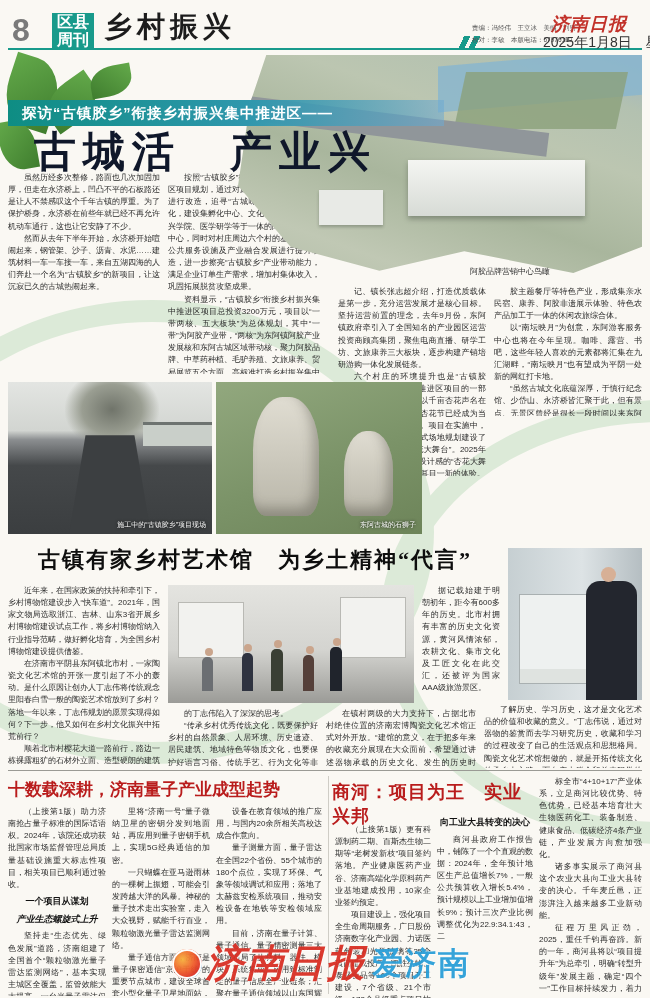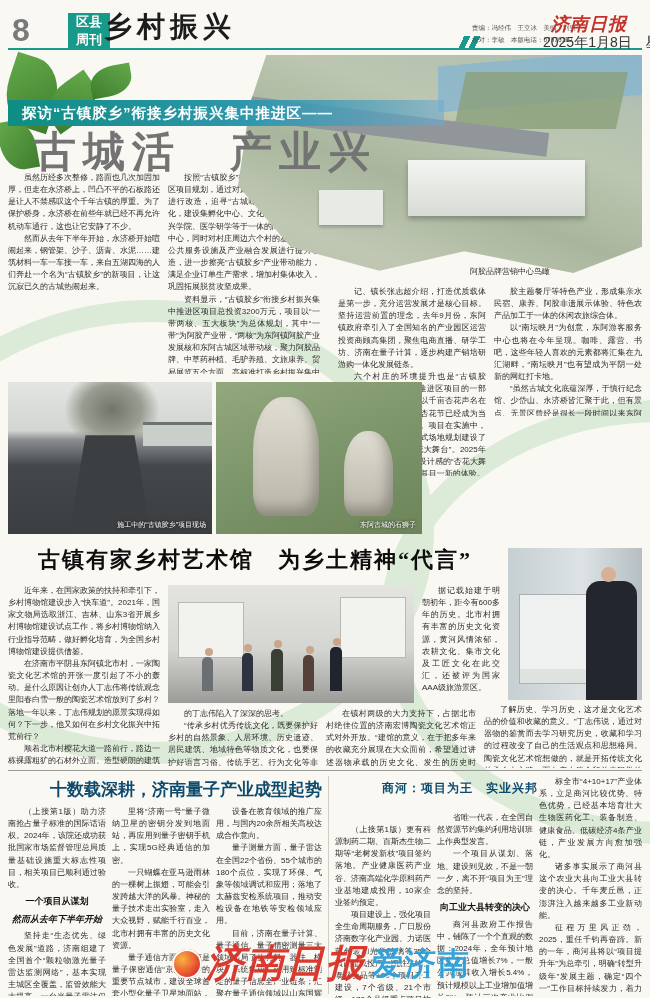--- a/index.html
+++ b/index.html
@@ -1,21 +1,21 @@
 <!DOCTYPE html>
 <html><head>
 <meta charset="utf-8">
 <style>
   html,body{margin:0;padding:0;background:#e8e6e0;}
   #paper{position:relative;width:650px;height:998px;margin:0 auto;background:#faf8f3;
          font-family:"Liberation Sans",sans-serif;color:#2a2a2a;overflow:hidden;}
   
   #page-num{position:absolute;left:12px;top:12px;font-size:32px;font-weight:700;color:#7a7a7a;}
-  #section-box{position:absolute;left:68px;top:13px;width:42px;height:36px;background:#189a8b;
-               color:#fff;font-size:13px;font-weight:700;text-align:center;line-height:18px;}
+  #section-box{position:absolute;left:52px;top:13px;width:42px;height:36px;background:#189a8b;
+               color:#fff;font-size:16px;font-weight:700;text-align:center;line-height:18px;}
   #section-title{position:absolute;left:104px;top:8px;font-size:28px;font-weight:900;
                  font-family:Liberation Sans, sans-serif;color:#1c1c1c;letter-spacing:5px;}
   #header-rule{position:absolute;left:8px;top:48px;width:634px;height:2px;background:#189a8b;}
   #header-slash{position:absolute;left:452px;top:36px;width:34px;height:14px;background:
      linear-gradient(115deg,transparent 30%,#189a8b 30%,#189a8b 45%,transparent 45%,transparent 55%,#189a8b 55%,#189a8b 70%,transparent 70%);}
   #staff{position:absolute;left:472px;top:22px;font-size:6.5px;color:#555;line-height:1.9;white-space:nowrap;}
   #masthead{position:absolute;left:551px;top:12px;font-size:18px;font-weight:900;font-style:italic;
             font-family:"Liberation Serif",serif;color:#c2322a;letter-spacing:1px;}
   #issue-date{position:absolute;left:543px;top:34px;font-size:14px;color:#333;white-space:nowrap;}
   
@@ -54,30 +54,30 @@
   .figure .head{position:absolute;left:22%;top:-9px;width:8px;height:8px;border-radius:50%;background:#caa58c;}
   #man-photo{left:508px;top:548px;width:134px;height:152px;background:linear-gradient(90deg,#c6cfd2 0%,#dde3e5 55%,#b5bec2 100%);}
   .man-case{position:absolute;left:8%;top:30%;width:52%;height:58%;background:#eef1f0;border:1px solid #a9b0b1;box-shadow:inset 0 -14px 0 #dfe3e0;}
   .man{position:absolute;right:4%;bottom:0;width:38%;height:78%;border-radius:14px 14px 0 0;background:#23262e;}
   .man .head{position:absolute;left:30%;top:-14px;width:15px;height:15px;border-radius:50%;background:#d7b096;}
   
   #kicker{position:absolute;left:8px;top:100px;width:436px;height:26px;z-index:5;
      background:linear-gradient(90deg,#0e8d83 0%,#2f97ad 55%,rgba(110,170,210,.55) 100%);
      color:#fff;font-size:14.5px;font-weight:700;line-height:26px;padding-left:14px;box-sizing:border-box;letter-spacing:1px;}
   #feature-headline{position:absolute;left:34px;top:124px;z-index:5;font-size:42px;font-weight:900;
-     font-family:"Liberation Serif",serif;color:#737373;letter-spacing:7px;}
+     font-family:"Liberation Serif",serif;color:#0f172a;letter-spacing:7px;}
   
   #art-headline{position:absolute;left:10px;top:545px;width:490px;text-align:center;z-index:5;
      font-size:22px;font-weight:900;font-family:"Liberation Serif",serif;color:#0e0e0e;letter-spacing:2px;}
   
   #bottom-rule{position:absolute;left:8px;top:770px;width:634px;height:1px;background:#9a9a94;}
   #bottom-divider{position:absolute;left:328px;top:776px;width:1px;height:218px;background:#cfcdc6;}
-  .bot-headline{position:absolute;text-align:right;font-weight:900;font-family:"Liberation Serif",serif;color:#0c4a6e;z-index:2;}
+  .bot-headline{position:absolute;text-align:left;font-weight:900;font-family:"Liberation Serif",serif;color:#b91c1c;z-index:2;}
   #q-headline{left:8px;top:778px;width:314px;font-size:17px;}
-  #s-headline{left:332px;top:780px;width:206px;font-size:12px;letter-spacing:1px;font-family:Liberation Mono, monospace;}
+  #s-headline{left:332px;top:780px;width:206px;font-size:18px;letter-spacing:1px;font-family:Liberation Mono, monospace;}
   
   #watermark{position:absolute;left:172px;top:938px;z-index:50;display:flex;align-items:center;pointer-events:none;opacity:.95;}
   #seal{width:30px;height:30px;border-radius:50%;margin-right:4px;
         background:radial-gradient(circle at 35% 35%,#f6b03c 0%,#ef5a2a 45%,#d93025 70%,#2e7cc3 71%,#2e7cc3 100%);
         box-shadow:0 0 0 2px #fff inset;}
   #wm-red{font-size:38px;font-weight:900;font-style:italic;font-family:"Liberation Serif",serif;color:#d93025;
           letter-spacing:2px;text-shadow:1px 1px 0 rgba(255,255,255,.7);}
   #wm-blue{font-size:31px;font-weight:900;color:#2b9fd8;margin-left:6px;letter-spacing:2px;
            text-shadow:1px 1px 0 rgba(255,255,255,.7);}
 </style>
@@ -122,21 +122,21 @@
 
   <div class="col plist" style="left:8px;top:172px;width:152px;height:202px;">
       <p>虽然历经多次整修，路面也几次加固加厚，但走在永济桥上，凹凸不平的石板路还是让人不禁感叹这个千年古镇的厚重。为了保护桥身，永济桥在前些年就已经不再允许机动车通行，这也让它安静了不少。</p>
       <p>然而从去年下半年开始，永济桥开始喧闹起来，钢管架、沙子、沥青、水泥……建筑材料一车一车接一车，来自五湖四海的人们奔赴一个名为“古镇胶乡”的新项目，让这沉寂已久的古城热闹起来。</p>
     </div>
   <div class="col plist" style="left:168px;top:172px;width:152px;height:202px;">
       <p>按照“古镇胶乡”衔接乡村振兴集中推进区项目规划，通过对原有闲置的东阿镇中学进行改造，追寻“古城味道”，深入挖掘文化，建设集孵化中心、文化博物馆、乡村振兴学院、医学研学等于一体的阿胶品牌营销中心，同时对村庄周边六个村的基础设施、公共服务设施及产业融合发展进行提升改造，进一步擦亮“古镇胶乡”产业带动能力，满足企业订单生产需求，增加村集体收入，巩固拓展脱贫攻坚成果。</p>
       <p>资料显示，“古镇胶乡”衔接乡村振兴集中推进区项目总投资3200万元，项目以“一带两核、五大板块”为总体规划，其中“一带”为阿胶产业带，“两核”为东阿镇阿胶产业发展核和东阿古城区域带动核，聚力阿胶品牌、中草药种植、毛驴养殖、文旅康养、贸易展览五个方面，高标准打造乡村振兴集中推进区。</p>
     </div>
   <div class="col plist" style="left:338px;top:286px;width:148px;height:190px;">
-      <p>记、镇长张志超介绍，打造优质载体是第一步，充分运营发展才是核心目标。坚持运营前置的理念，去年9月份，东阿镇政府牵引入了全国知名的产业园区运营投资商顾高集团，聚焦电商直播、研学工坊、济南在量子计算，逐步构建产销培研游购一体化发展链条。</p>
+      <p>记、镇长张志超介绍，打造优质载体是第一步，充分运营发展才是核心目标。坚持运营前置的理念，去年9月份，东阿镇政府牵引入了全国知名的产业园区运营投资商顾高集团，聚焦电商直播、研学工坊、文旅康养三大板块，逐步构建产销培研游购一体化发展链条。</p>
       <p>六个村庄的环境提升也是“古镇胶乡”衔接乡村振兴集中推进区项目的一部分。村庄之一的贾庄村以千亩杏花声名在外，每年三月份举办的杏花节已经成为当地家喻户晓的节庆活动。项目在实施中，为贾庄村在杏花节开幕式场地规划建设了一处花元素突出的“杏花大舞台”。2025年的杏花节，就将在充满设计感的“杏花大舞台”上呈现，为游客带来耳目一新的体验。</p>
     </div>
   <div class="col plist" style="left:494px;top:286px;width:148px;height:130px;">
       <p>胶主题餐厅等特色产业，形成集亲水民宿、康养、阿胶非遗展示体验、特色农产品加工于一体的休闲农旅综合体。</p>
       <p>以“南坛映月”为创意，东阿游客服务中心也将在今年呈现。咖啡、露营、书吧，这些年轻人喜欢的元素都将汇集在九汇湖畔，“南坛映月”也有望成为平阴一处新的网红打卡地。</p>
       <p>“虽然古城文化底蕴深厚，于慎行纪念馆、少岱山、永济桥皆汇聚于此，但有景点、无景区曾经是很长一段时间以来东阿古城面临的尴尬。随着去年底东阿古镇文化遗址景区通过国家3A级景区评审，加上阿胶品牌营销中心的核心带动，一个吃喝玩、游购娱一体的农文旅融合片区指日可待。”东阿镇党委副书记张露告诉记者。</p>
     </div>
 
   <div id="road-photo" class="photo">
     <div class="road-tree"></div>
@@ -205,49 +205,45 @@
 
   <div id="bottom-rule"></div>
   <div id="bottom-divider"></div>
 
   <div id="q-headline" class="bot-headline">十数载深耕，济南量子产业成型起势</div>
   <div class="col" style="left:8px;top:806px;width:98px;height:190px;">
     <div class="plist">
         <p>（上接第1版）助力济南抢占量子标准的国际话语权。2024年，该院还成功获批国家市场监督管理总局质量基础设施重大标志性项目，相关项目已顺利通过验收。</p>
       </div>
     <div class="subhead">一个项目从谋划</div>
-    <div class="subhead kai">然而从去年下半年开始</div>
+    <div class="subhead kai">产业生态螺旋式上升</div>
     <div class="plist">
         <p>坚持走“生态优先、绿色发展”道路，济南组建了全国首个“颗粒物激光量子雷达监测网络”，基本实现主城区全覆盖，监管效能大大提高。一台光量子雷达仅用5-8分钟就能扫描半径6公里范围内的大气状况，依托重大研制平台，科研团队研发生产，让济南在光量子领域形成了特色量子教学体系。</p>
       </div>
   </div>
   <div class="col" style="left:112px;top:806px;width:98px;height:190px;">
     <div class="plist">
         <p>里将“济南一号”量子微纳卫星的密钥分发到地面站，再应用到量子密钥手机上，实现5G经典通信的加密。</p>
-        <p>一只蝴蝶在亚马逊雨林的一棵树上振翅，可能会引发跨越大洋的风暴。神秘的量子技术走出实验室，走入大众视野，赋能千行百业，北市村拥有丰富的历史文化资源。</p>
+        <p>一只蝴蝶在亚马逊雨林的一棵树上振翅，可能会引发跨越大洋的风暴。神秘的量子技术走出实验室，走入大众视野，赋能千行百业，颗粒物激光量子雷达监测网络。</p>
         <p>量子通信方面，济南是量子保密通信“京沪干线”的重要节点城市，建设全球首套小型化量子卫星地面站，串联“墨子号”“京沪干线”“济南一号”等重要基础设施；率先实现电子政务领域生态优先和生态产业化的良性循环。预计2025年，济南量子产业将迎来技术和产业的双提升。</p>
       </div>
 
   </div>
   <div class="col plist" style="left:216px;top:806px;width:106px;height:190px;">
       <p>设备在教育领域的推广应用，与国内20余所相关高校达成合作意向。</p>
       <p>量子测量方面，量子雷达在全国22个省份、55个城市的180个点位，实现了环保、气象等领域调试和应用；落地了太赫兹安检系统项目，推动安检设备在地铁等安检领域应用。</p>
       <p>目前，济南在量子计算、量子通信、量子精密测量三大领域布局了从材料、器件、模块、系统集成、应用到标准制定的量子信息全产业链条；汇聚在量子通信领域以山东国耀为代表，在量子精密测量领域以山东国辰为代表的骨干企业。</p>
     </div>
 
   <div id="s-headline" class="bot-headline">商河：项目为王　实业兴邦</div>
   <div class="col plist" style="left:335px;top:812px;width:96px;height:184px;margin-top:12px;">
       <p>（上接第1版）更有科源制药二期、百斯杰生物二期等“老树发新枝”项目签约落地。产业健康医药产业谷、济南高端化学原料药产业基地建成投用，10家企业签约预定。</p>
       <p>项目建设上，强化项目全生命周期服务，广日股份济南数字化产业园、力诺医药包装和光学玻璃等35个项目建成投产，凯胜生物、泰盛食品等160个项目开工建设，7个省级、21个市级、172个县级重点项目均超额完成年度投资计划。</p>
     </div>
   <div class="col" style="left:437px;top:812px;width:96px;height:184px;">
-    <div class="plist">
-        <p>省唯一代表，在全国自然资源节约集约利用培训班上作典型发言。</p>
-        <p>一个项目从谋划、落地、建设到见效，不是一朝一夕，离不开“项目为王”理念的坚持。</p>
-      </div>
     <div class="subhead">向工业大县转变的决心</div>
     <div class="plist">
         <p>商河县政府工作报告中，铺陈了一个个直观的数据：2024年，全年预计地区生产总值增长7%，一般公共预算收入增长5.4%，预计规模以上工业增加值增长9%；预计三次产业比例调整优化为22.9:34.1:43，二</p>
       </div>
   </div>
   <div class="col plist" style="left:539px;top:776px;width:103px;height:220px;">
       <p>标全市“4+10+17”产业体系，立足商河比较优势、特色优势，已经基本培育壮大生物医药化工、装备制造、健康食品、低碳经济4条产业链，产业发展方向愈加强化。</p>
       <p>诸多事实展示了商河县这个农业大县向工业大县转变的决心。千年麦丘邑，正澎湃注入越来越多工业新动能。</p>
       <p>征程万里风正劲，2025，重任千钧再奋蹄。新的一年，商河县将以“项目提升年”为总牵引，明确“转型升级年”发展主题，确定“四个一”工作目标持续发力，着力推动发展理念、经济结构、工作方式、作风建设转型，促进产业发展、项目建设、环境打造、改革创新、民生事业、党的建设提标升级。</p>
     </div>

